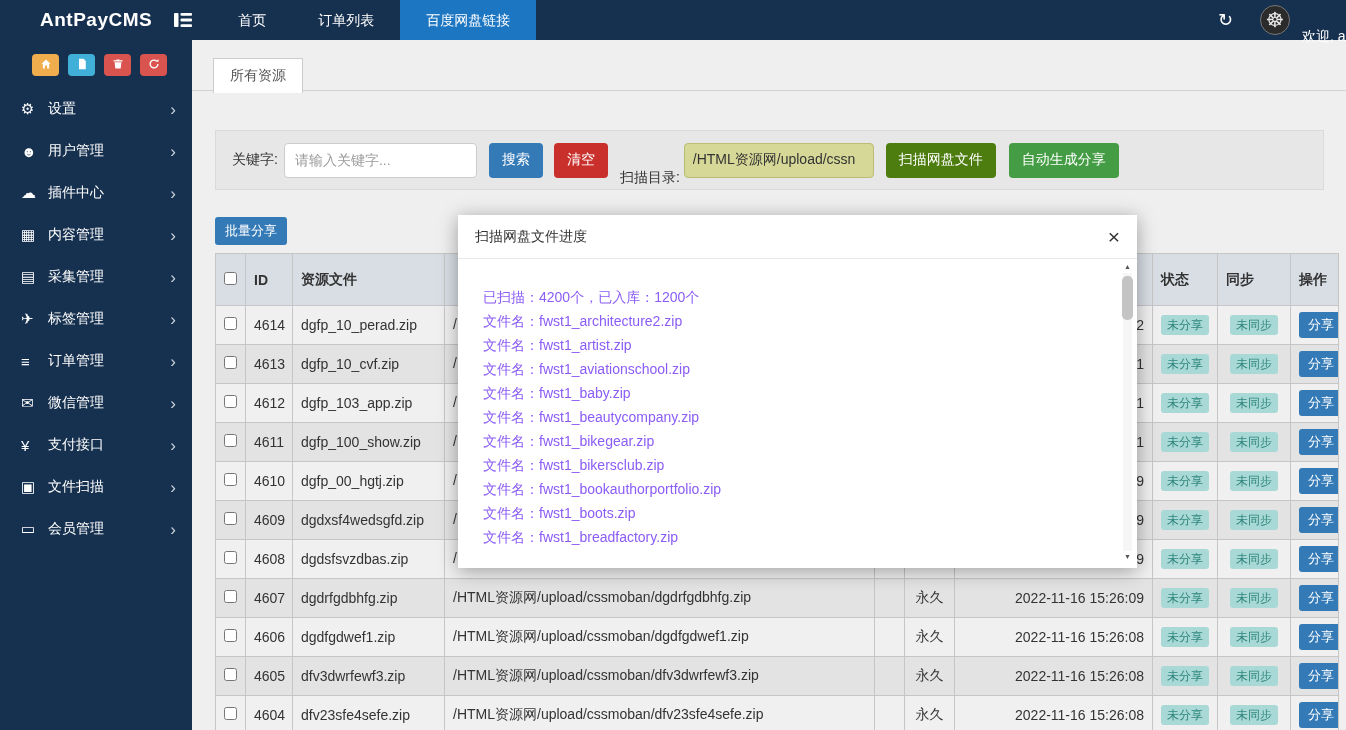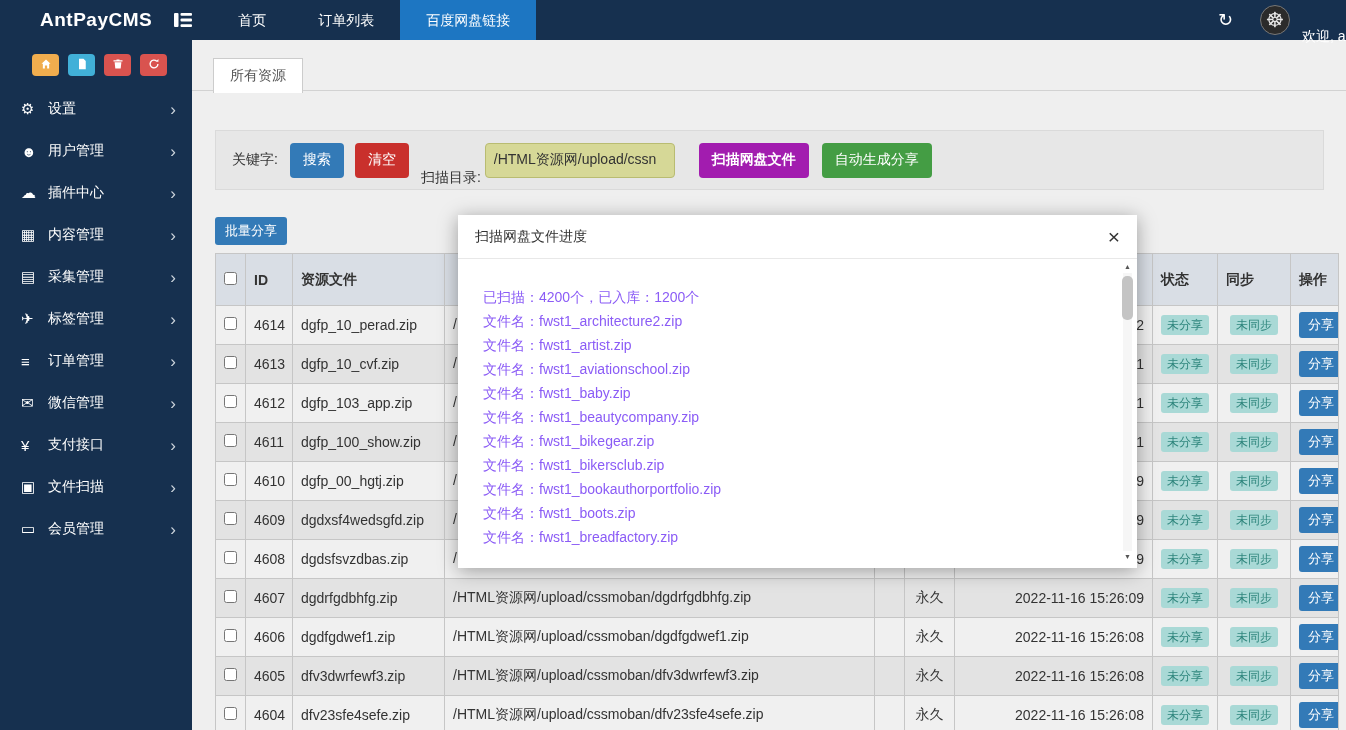--- a/index.html
+++ b/index.html
@@ -34,21 +34,21 @@
   .tab { display:inline-block; background:#fff; border:1px solid #ccc; border-bottom:none; padding:8px 16px; color:#555; position:relative; top:1px; cursor:pointer; }
   .search-panel { margin:39px 22px 0 23px; height:60px; background:#e7e7e7; border:1px solid #dadada; display:flex; align-items:center; padding:0 16px; }
   .fld-label { color:#333; white-space:nowrap; }
   .keyword-input { width:193px; height:35px; border:1px solid #ccc; border-radius:4px; background:#fff; padding:0 10px; font-size:14px; color:#333; margin-left:6px; }
   .keyword-input::placeholder { color:#9b9b9b; }
   .btn { height:35px; border:none; border-radius:4px; color:#fff; font-size:14px; padding:0 13px; cursor:pointer; white-space:nowrap; }
   .btn-search { background:#337ab7; margin-left:12px; }
   .btn-clear { background:#c9302c; margin-left:11px; }
   .scan-label { margin-left:12px;margin-top:36px; }
   .scan-input { width:190px; height:35px; background:#d6d897; border:1px solid #b9bc72; border-radius:4px; padding:0 8px; font-size:14px; color:#333; margin-left:4px; }
-  .btn-scan { background:#a21caf; margin-left:24px;font-weight:bold; }
+  .btn-scan { background:#4d7c0f; margin-left:12px; }
   .btn-auto { background:#449d44; margin-left:13px; }
   .batch-btn { margin:27px 0 0 23px; background:#337ab7; color:#fff; border:none; border-radius:3px; font-size:13px; padding:5px 10px; cursor:pointer; display:inline-block; }
   
   .res-table { margin:8px 0 0 23px; border-collapse:collapse; table-layout:fixed; width:1123px; font-size:14px; }
   .res-table th, .res-table td { border:1px solid #c6c6c6; padding:0 8px; overflow:hidden; white-space:nowrap; text-align:left; }
   .res-table thead th { background:#d9dee5; height:52px; font-weight:bold; color:#333; }
   .res-table tbody td { height:39px; }
   .res-table tbody tr:nth-child(odd) td { background:#f0f0f0; }
   .res-table tbody tr:nth-child(even) td { background:#e3e3e3; }
   .c { text-align:center !important; }
@@ -173,20 +173,21 @@
   </div>
 </div>
 
 <div class="content">
   <div class="tabstrip">
     <div class="tab">所有资源</div>
   </div>
 
   <div class="search-panel">
     <span class="fld-label">关键字:</span>
+    <input class="keyword-input" type="text" placeholder="请输入关键字..." style="">
     <button class="btn btn-search">搜索</button>
     <button class="btn btn-clear">清空</button>
     <span class="fld-label scan-label">扫描目录:</span>
     <input class="scan-input" type="text" value="/HTML资源网/upload/cssn" style="">
     <button class="btn btn-scan">扫描网盘文件</button>
     <button class="btn btn-auto">自动生成分享</button>
   </div>
 
   <button class="batch-btn">批量分享</button>
 

